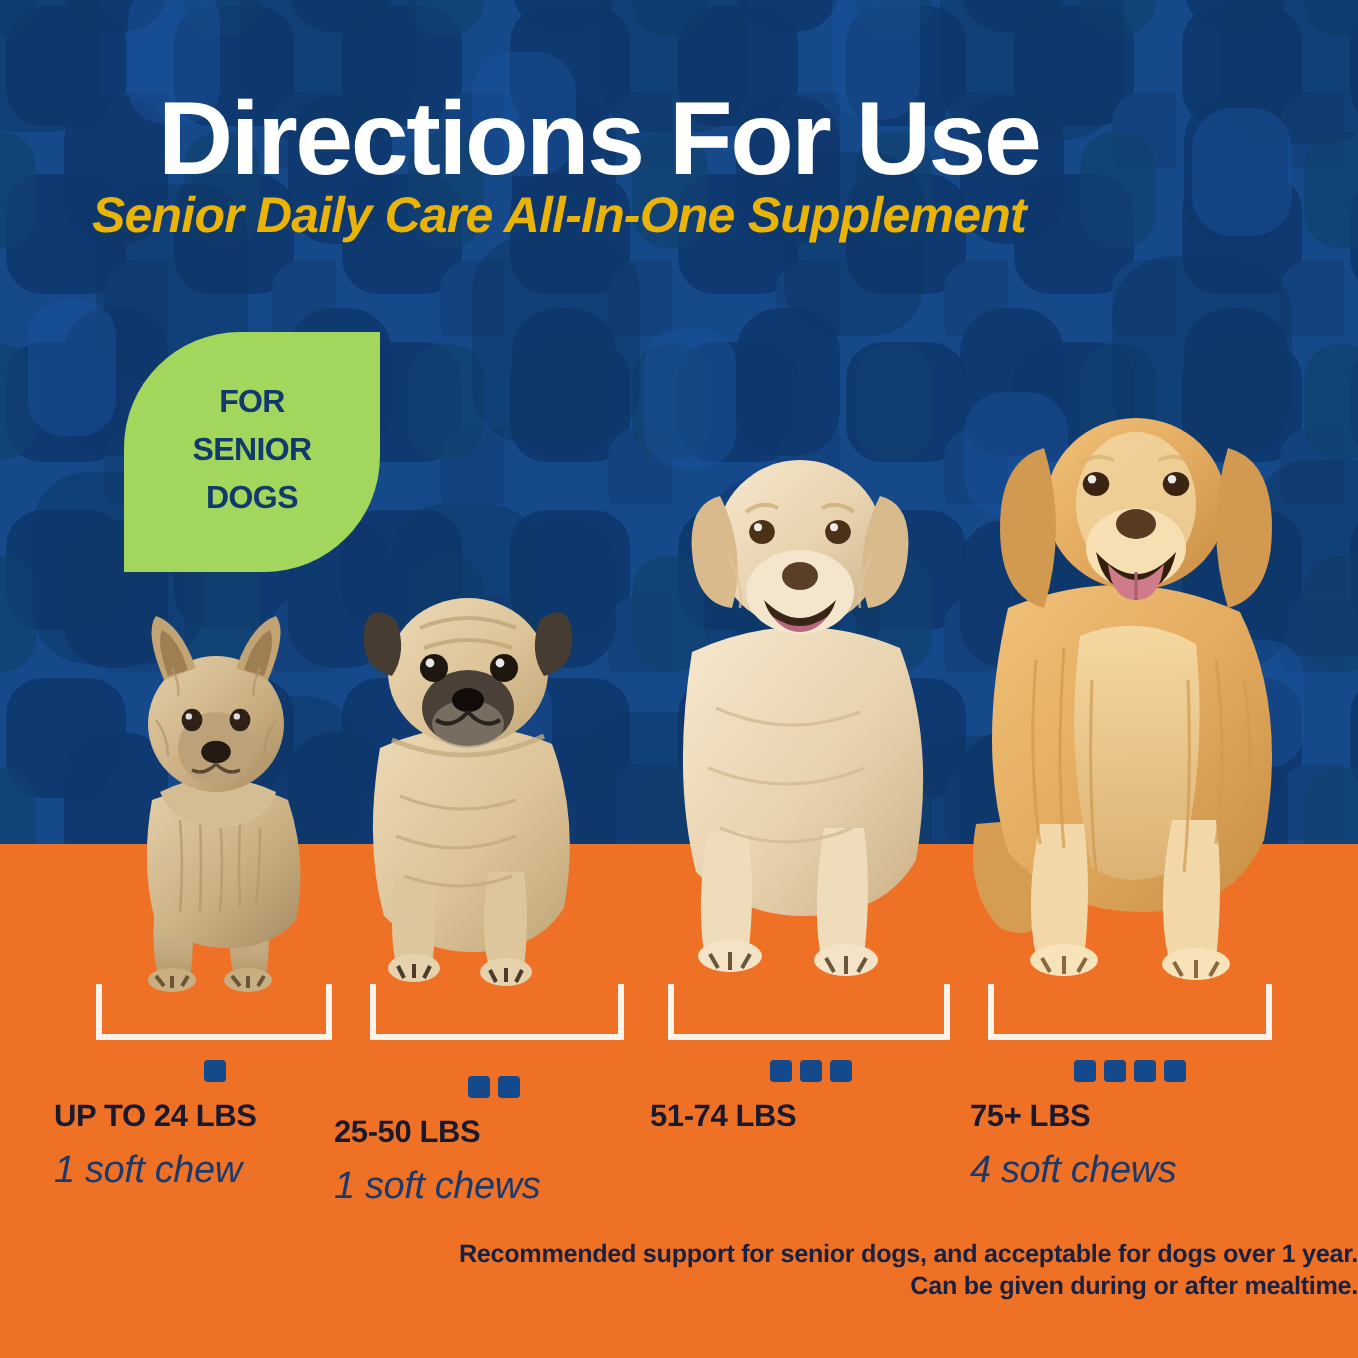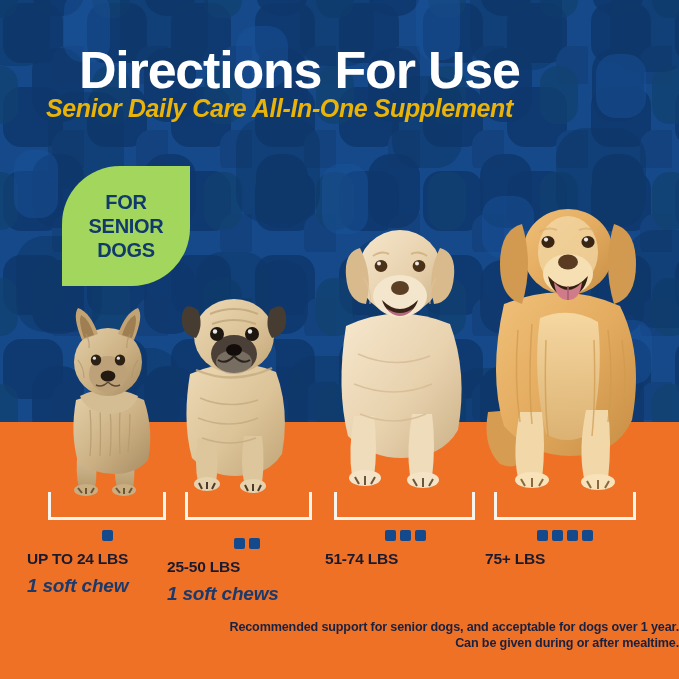--- a/index.html
+++ b/index.html
@@ -55,21 +55,21 @@
     position:absolute;left:0;top:0;width:128px;height:120px;
     background:#a3d65c;
     border-radius:58px 0 58px 0;
   }
   #badge .badge-text{
     position:absolute;left:0;top:0;width:128px;height:120px;
     display:flex;flex-direction:column;
     align-items:center;justify-content:center;
     color:#103a6b;
     font-weight:bold;
-    font-size:20px;line-height:24px;
+    font-size:16px;line-height:24px;
     letter-spacing:-0.3px;
     text-align:center;
   }
   #badge .badge-text span{display:block;}
 
   
   .dog{position:absolute;}
   .dog svg{display:block;}
 
   
@@ -98,21 +98,21 @@
   .weight{
     color:#1a1a2e;
     font-size:15.5px;line-height:19px;
     font-weight:bold;
     letter-spacing:-0.2px;
   }
   .dose{
     margin-top:6px;
     color:#1b3a6b;
     font-size:19px;line-height:23px;
-    font-weight:bold;font-style:italic;
+    font-weight:normal;font-style:italic;
     letter-spacing:-0.2px;
   }
 
   
   #footer{
     position:absolute;left:0;top:620px;width:679px;
     text-align:right;
     color:#18213f;
     font-size:12.6px;line-height:15.5px;
     font-weight:bold;
@@ -438,20 +438,21 @@
         <div class="weight">51-74 LBS</div>
       </div>
       <div class="col" style="left: 485px; top: 528px;">
         <div class="chips">
           <span class="chip"></span>
           <span class="chip"></span>
           <span class="chip"></span>
           <span class="chip"></span>
         </div>
         <div class="weight">75+ LBS</div>
+        <div class="dose">4 soft chews</div>
       </div>
     </div>
 
   <div id="footer">
     <div>Recommended support for senior dogs, and acceptable for dogs over 1 year.</div>
     <div>Can be given during or after mealtime.</div>
   </div>
 
 </div>
 

